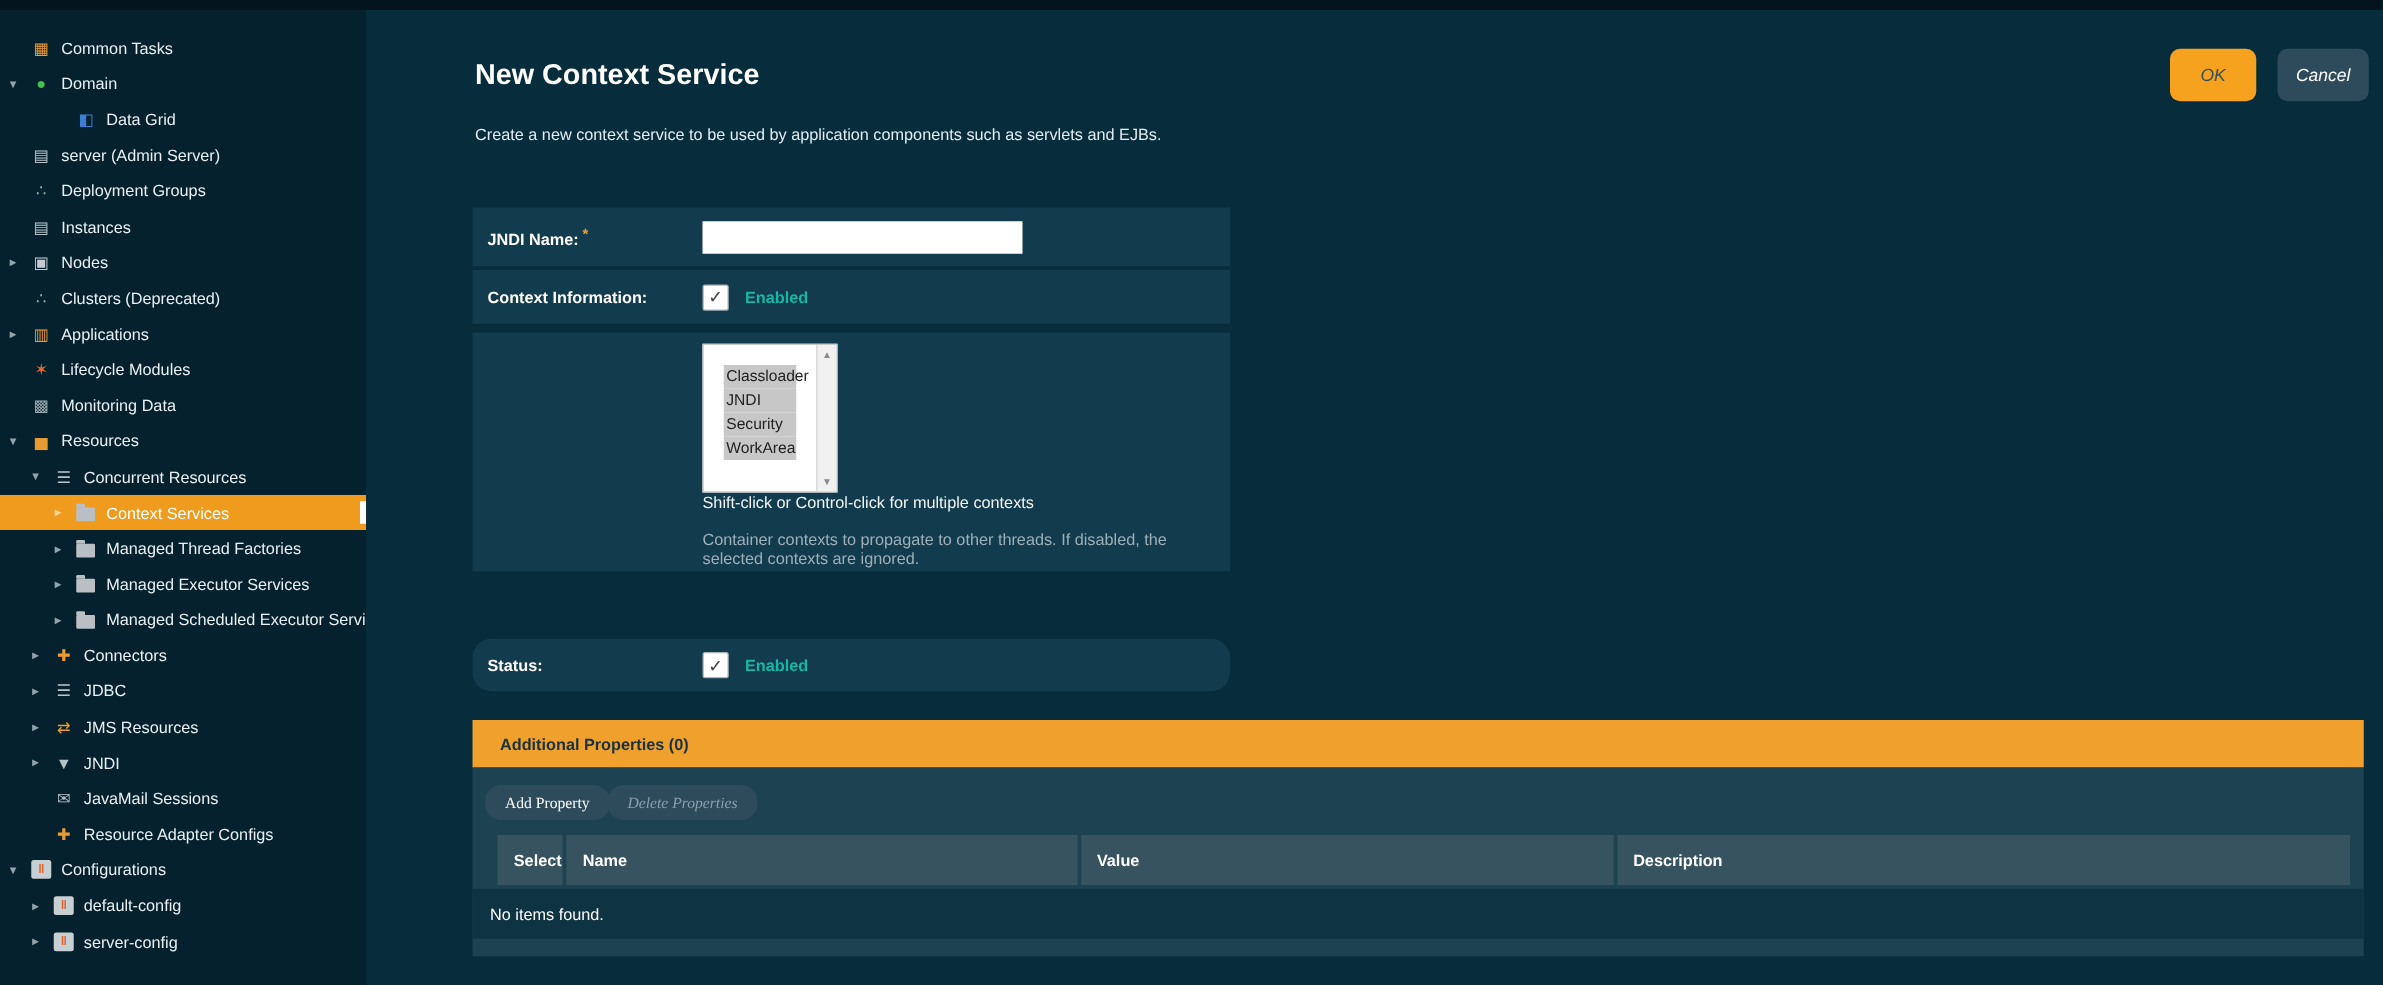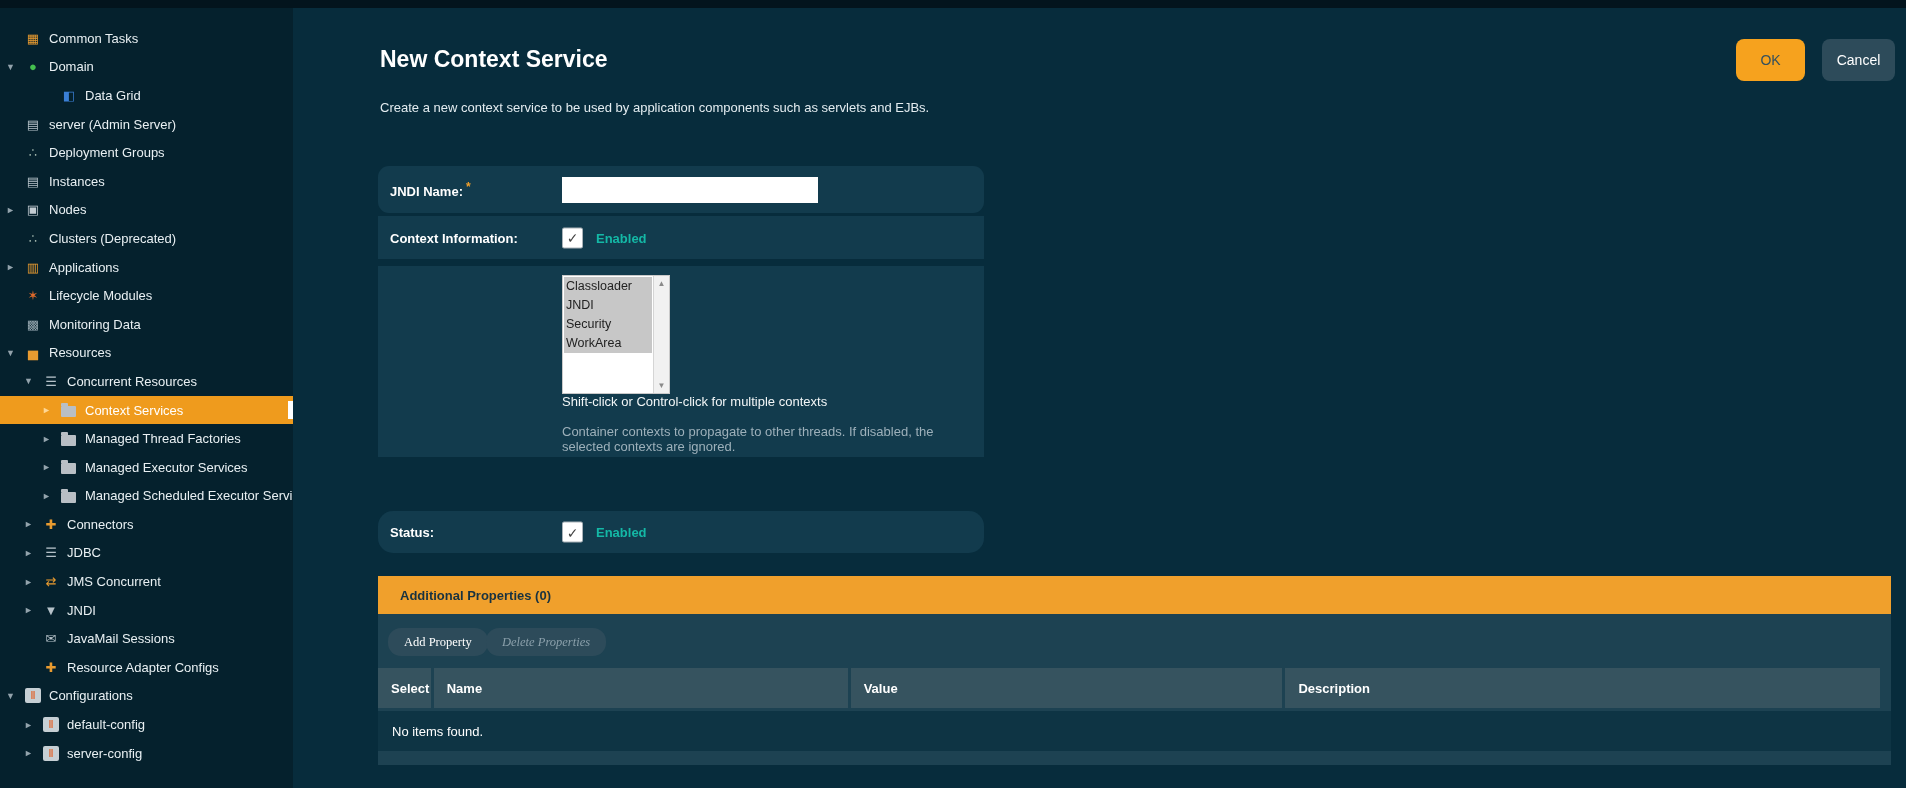--- a/index.html
+++ b/index.html
@@ -32,29 +32,29 @@
   .collapse-btn { position:absolute; left:318px; top:14px; width:28px; height:28px;
     background:#37535f; border:none; border-radius:4px; color:#dfe9ee; font-size:14px;
     line-height:28px; text-align:center; cursor:pointer; font-family:"Liberation Sans", sans-serif; }
 
   
   .content { position:absolute; left:293px; top:8px; width:1613px; height:780px; background:#072c3c; }
   .page-title { position:absolute; left:87px; top:38px; color:#ffffff; font-size:23px; font-weight:bold; }
   .page-subtitle { position:absolute; left:87px; top:92px; color:#e3ecf0; font-size:13px; }
 
   .btn { position:absolute; border:none; border-radius:8px; font-size:14px;
-    font-family:"Liberation Sans", sans-serif; cursor:pointer; }
+    font-family:"Liberation Sans", sans-serif; cursor:pointer;font-style:italic; }
   .btn.ok { left:1443px; top:31px; width:69px; height:42px; background:#f6a21e; color:#33505e; }
   .btn.cancel { left:1529px; top:31px; width:73px; height:42px; background:#2d4b5a; color:#ffffff; }
 
   
   .frow { position:absolute; left:85px; width:606px; background:#123b4d; }
   .frow .flabel { position:absolute; left:12px; top:50%; transform:translateY(-50%);
     color:#ffffff; font-size:13px; font-weight:bold; }
-  #row-jndi   { top:158px; height:47px;border-radius:11px; }
+  #row-jndi   { top:158px; height:47px; }
   #row-ctx    { top:208px; height:43px; }
   #row-list   { top:258px; height:191px; }
   #row-desc   { top:455px; height:43px; }
   #row-status { top:503px; height:42px;border-radius:15px; }
   #row-jndi .flabel, #row-list .flabel { transform:none; top:14px; }
 
   .req-star { color:#f0a02c; font-size:12px; vertical-align:super; margin-left:3px; }
 
   .text-input { position:absolute; left:184px; top:50%; transform:translateY(-50%);
     height:26px; border:none; background:#ffffff; font-size:13px; padding:0 6px;
@@ -65,42 +65,42 @@
   .checkbox { position:absolute; left:184px; top:50%; transform:translateY(-50%);
     width:21px; height:21px; background:#ffffff; border:1px solid #a9b2b8; border-radius:2px;
     display:flex; align-items:center; justify-content:center; cursor:pointer; }
   .checkbox.checked::after { content:"✓"; color:#444; font-size:14px; }
   .cb-label { position:absolute; left:218px; top:50%; transform:translateY(-50%);
     color:#14b8a6; font-size:13px; font-weight:bold; }
 
   
   .listbox { position:absolute; left:184px; top:9px; width:108px; height:119px;
     background:#ffffff; border:1px solid #c9c9c9; display:flex; }
-  .lb-options { flex:1; padding:1px; overflow:hidden; }
+  .lb-options { flex:1; padding:16px; overflow:hidden; }
   .lb-option { font-size:12.5px; color:#222; line-height:19px; padding:0 2px; cursor:default; }
   .lb-option.selected { background:#c7c7c7; }
   .lb-scroll { width:16px; background:#f1f1f1; border-left:1px solid #d5d5d5;
     display:flex; flex-direction:column; justify-content:space-between; align-items:center;
     font-size:8px; color:#8a8a8a; padding:3px 0; cursor:pointer; }
   .hint { position:absolute; left:184px; top:128px; color:#f2f6f7; font-size:13px; }
   .help { position:absolute; left:184px; top:158px; color:#9db0ba; font-size:13px; }
 
   
   .props-header { position:absolute; left:85px; top:568px; width:1513px; height:38px;
     background:#f0a02c; color:#183240; font-size:13px; font-weight:bold;
     display:flex; align-items:center; padding-left:22px; }
   .props-panel { position:absolute; left:85px; top:606px; width:1513px; height:151px; background:#1d4252; }
   .pbtn { position:absolute; top:14px; height:28px; border:none; border-radius:13px;
     background:#2d4b5a; font-size:12.5px; padding:0 16px; cursor:pointer;
     font-family:Liberation Serif, serif; }
   #add-prop { left:10px; color:#ffffff; }
   #del-prop { left:108px; color:#8ba0ab; font-style:italic; cursor:default; }
 
   .ptable { position:absolute; left:0; top:54px; width:1513px; }
-  .thead { display:flex; height:40px; }
+  .thead { display:flex; height:40px;padding-left:20px; }
   .th { background:#36535f; color:#ffffff; font-size:13px; font-weight:bold;
     display:flex; align-items:center; padding-left:13px; margin-right:3px; }
   .th:last-child { margin-right:11px; }
   .tbody-row { height:40px; background:#0e3444; margin-top:3px;
     display:flex; align-items:center; padding-left:14px; color:#ffffff; font-size:13px; }
 </style>
 </head>
 <body>
 
 <div class="topstrip"></div>
@@ -199,21 +199,21 @@
         <span class="tlabel">Connectors</span>
       </div>
       <div class="trow" style="padding-left: 24px;">
         <span class="arrow">►</span>
         <span class="ticon" style="color: rgb(182, 194, 201);">☰</span>
         <span class="tlabel">JDBC</span>
       </div>
       <div class="trow" style="padding-left: 24px;">
         <span class="arrow">►</span>
         <span class="ticon" style="color: rgb(232, 155, 48);">⇄</span>
-        <span class="tlabel">JMS Concurrent</span>
+        <span class="tlabel">JMS Resources</span>
       </div>
       <div class="trow" style="padding-left: 24px;">
         <span class="arrow">►</span>
         <span class="ticon" style="color: rgb(182, 194, 201);">▼</span>
         <span class="tlabel">JNDI</span>
       </div>
       <div class="trow" style="padding-left: 24px;">
         <span class="arrow"></span>
         <span class="ticon" style="color: rgb(182, 194, 201);">✉</span>
         <span class="tlabel">JavaMail Sessions</span>

